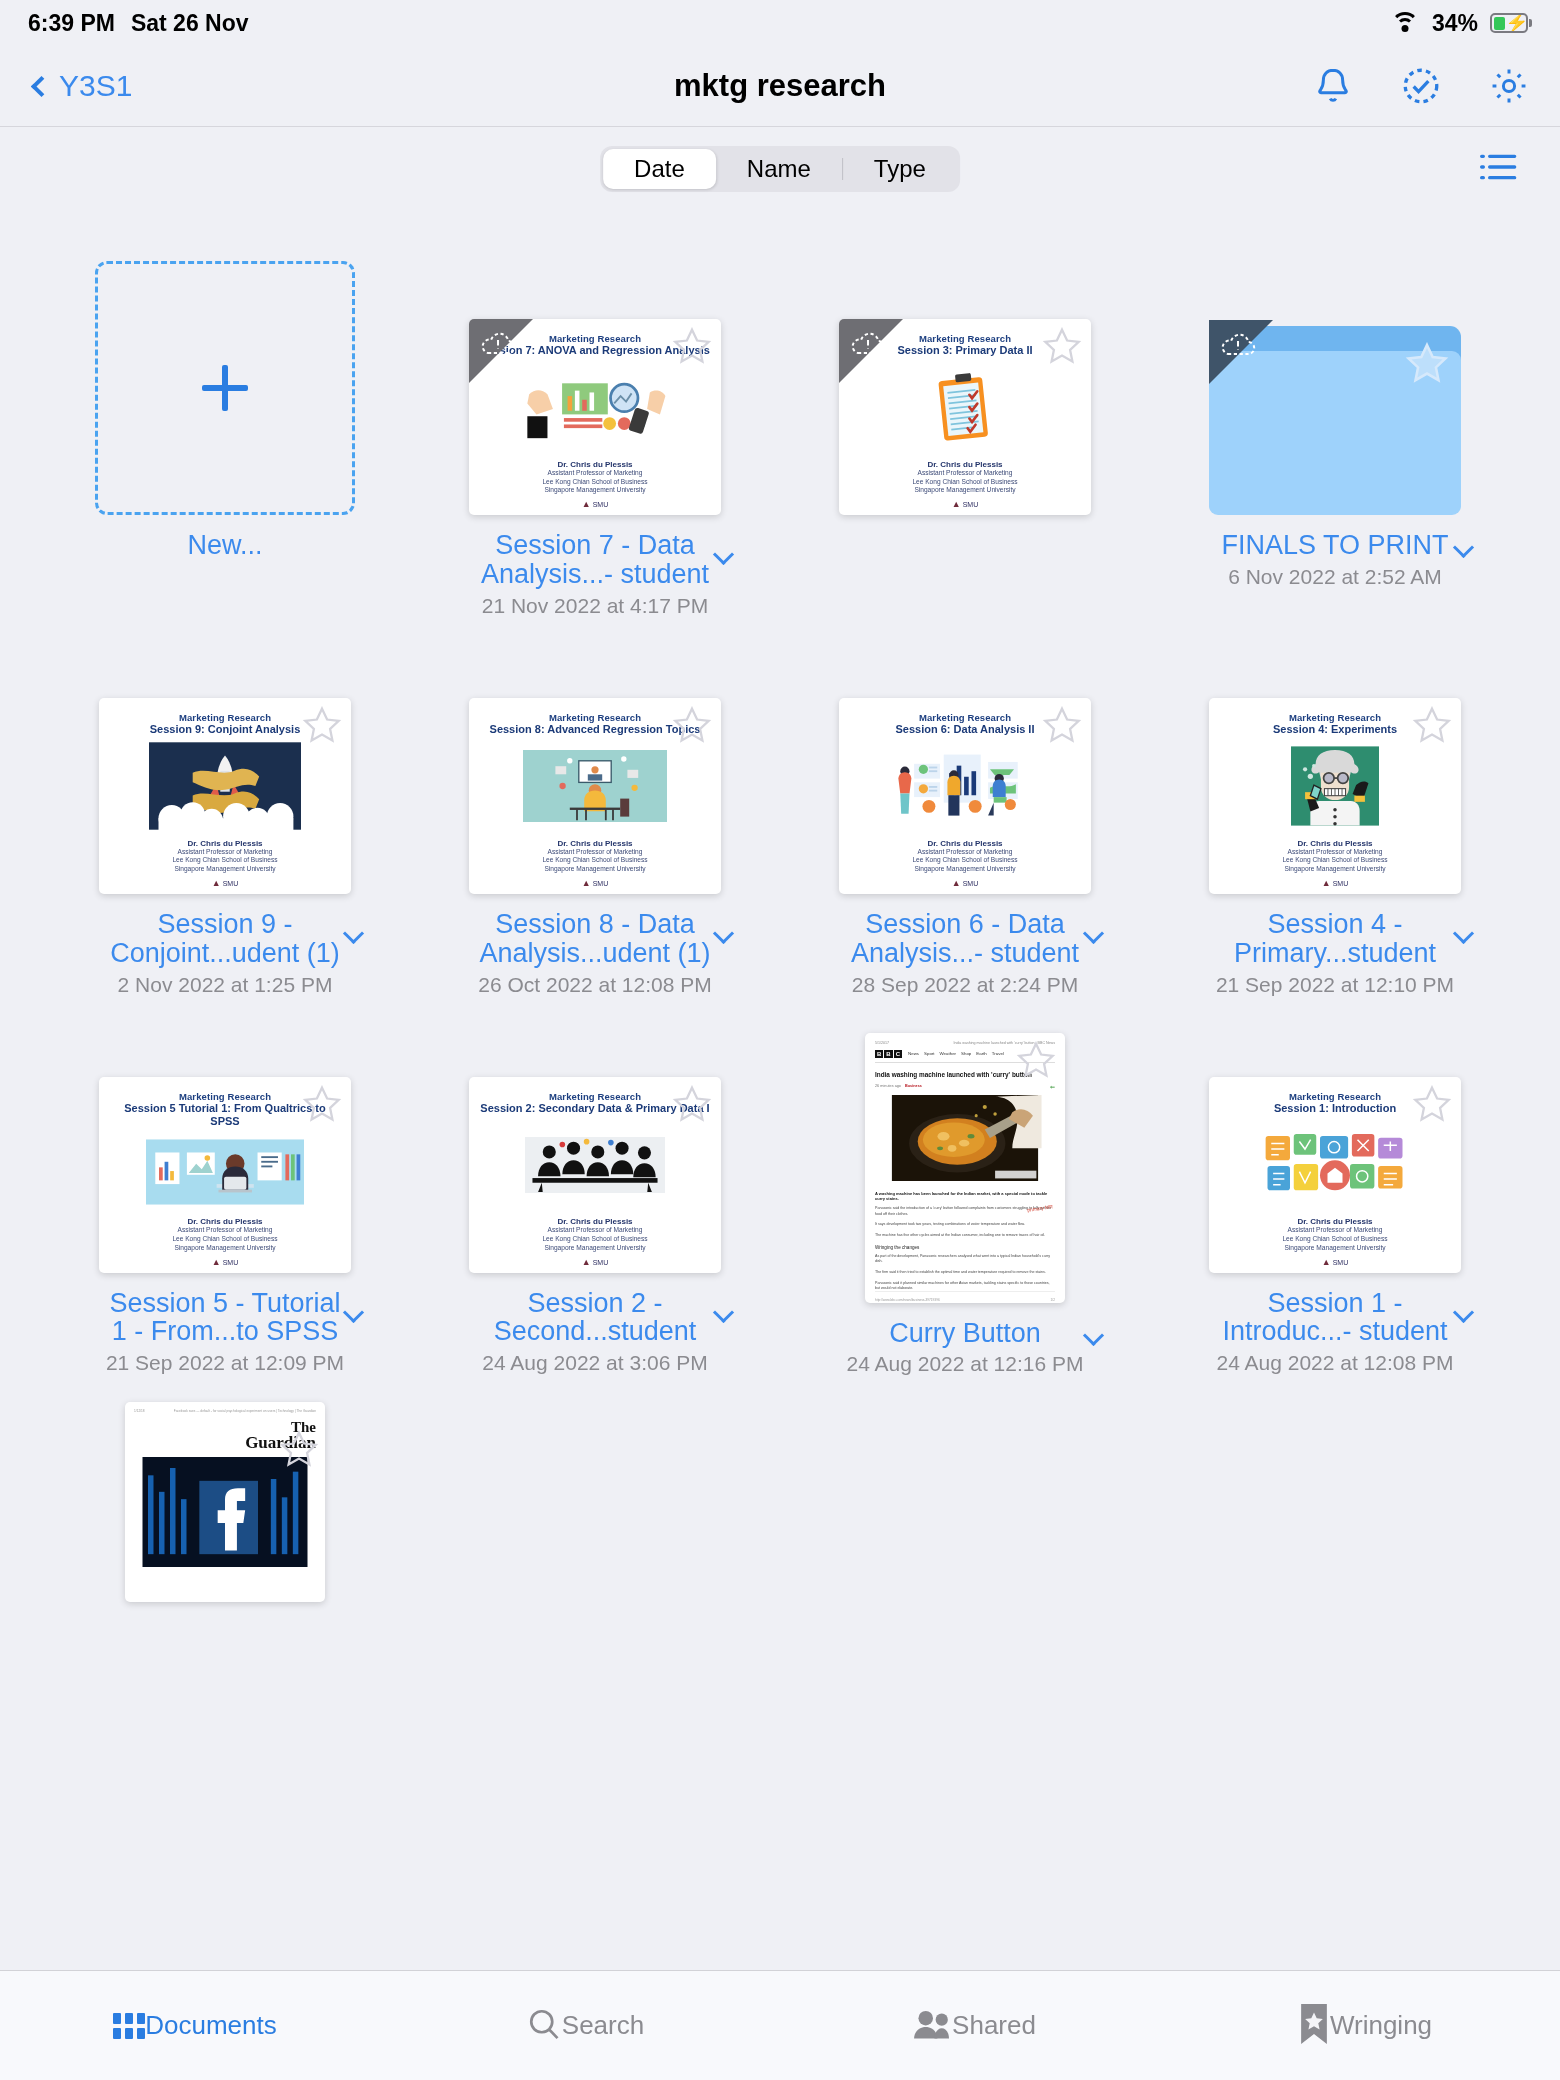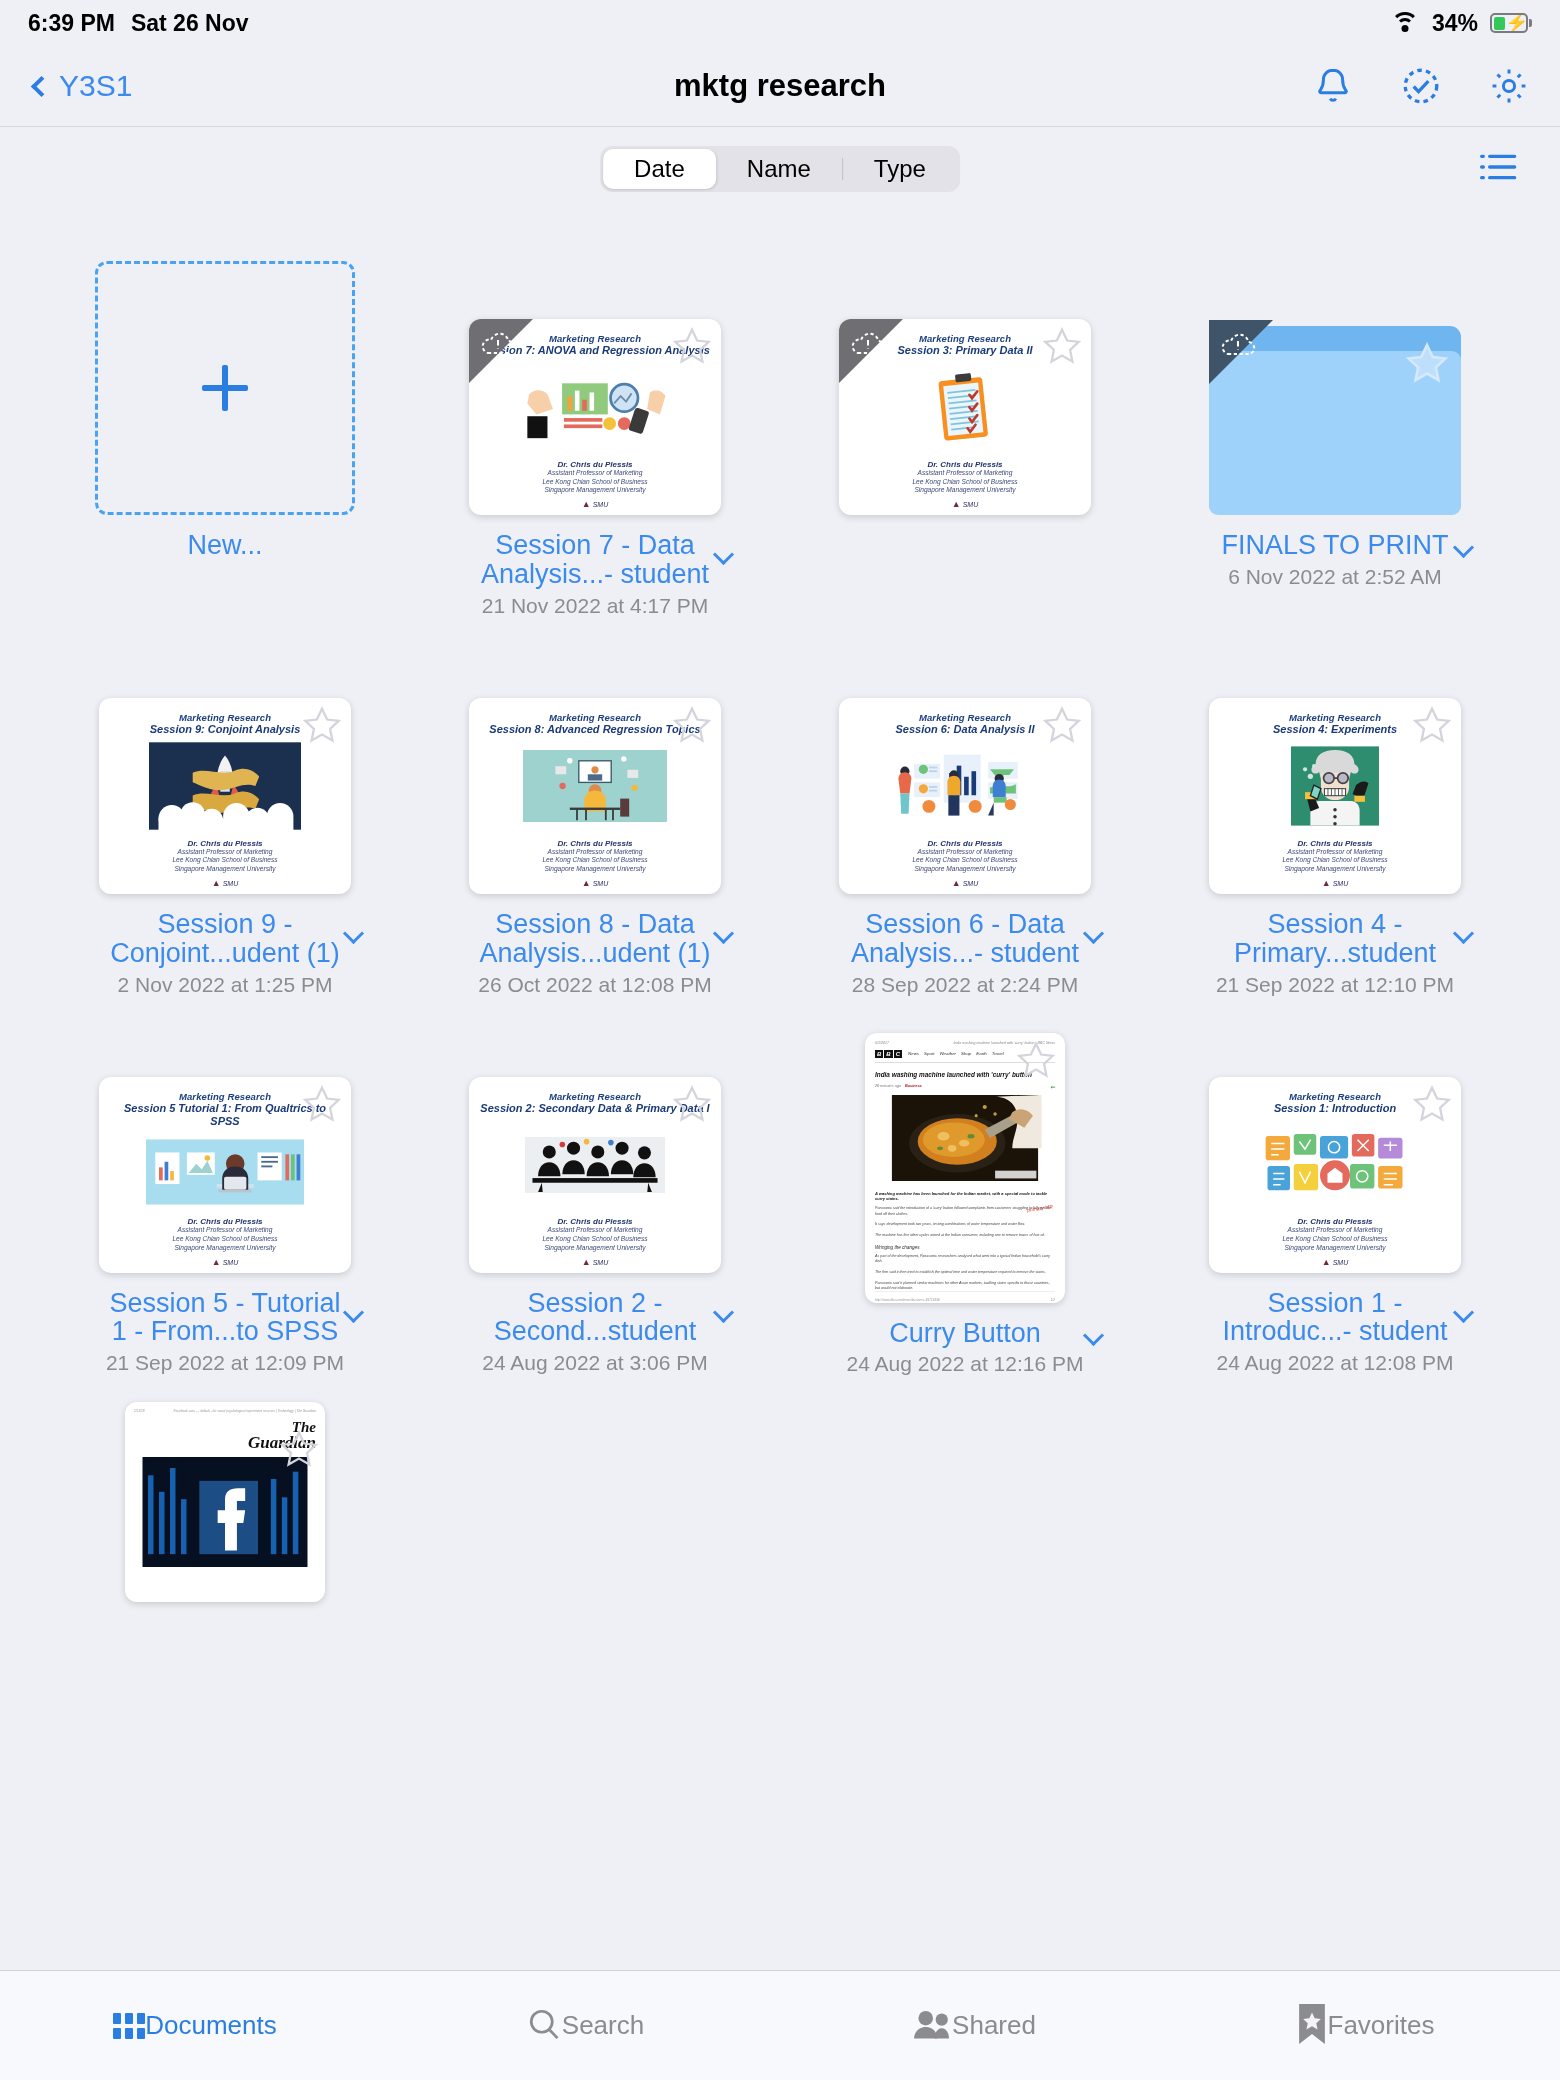--- a/index.html
+++ b/index.html
@@ -80,22 +80,22 @@
     display: grid; grid-template-columns: repeat(4, 1fr);
     padding: 28px 40px 0 40px; row-gap: 0;
   }
   .cell { display: flex; flex-direction: column; align-items: center; padding-top: 22px; }
 
   .thumb-wrap {
     width: 260px; height: 254px; display: flex; align-items: flex-end; justify-content: center;
     position: relative; cursor: pointer;
   }
   .doc-thumb {
-    width: 252px; height: 196px; background: #fff; border-radius: 12px;
-    box-shadow: 0 2px 7px rgba(0,0,0,.16); position: relative; overflow: hidden; font-style: italic;
+    width: 252px; height: 196px; background: #fff; border-radius: 5px;
+    box-shadow: 0 2px 7px rgba(0,0,0,.16); position: relative; overflow: hidden;
   }
   .doc-thumb.tall { width: 200px; height: 270px; }
   .slide { width: 100%; height: 100%; padding: 14px 10px 6px; display: flex; flex-direction: column; align-items: center;}
   .sl-sub { font-size: 9.5px; font-weight: 700; color: #1d3f80; letter-spacing:.1px;}
   .sl-title { font-size: 11px; font-weight: 700; color: #1b3a78; text-align: center; line-height: 1.2; margin-top: 0;}
   .sl-art { flex: 1; width: 100%; display: flex; align-items: center; justify-content: center; padding: 3px 0;}
   .sl-who { font-size: 8px; font-weight: 700; color: #24356b; margin-top: 2px;}
   .sl-meta { font-size: 6.6px; color: #3c4a77; line-height: 1.32; text-align: center;}
   .sl-logo { margin-top: 5px; font-size: 7px; color: #2b2b5f; display:flex; align-items:center; gap:2px;}
   .sl-logo .smu-flame { color:#6f2b3b; font-size:9px; line-height:1;}
@@ -929,17 +929,17 @@
       </span>
       <span class="tab-label">Shared</span>
     </div>
     <div class="tab">
       <span>
         <svg viewBox="0 0 22 28" width="32" height="40" fill="#8b8b90">
           <path d="M2 0h18v28l-9-7-9 7z"></path>
           <path d="M11 6l1.9 4 4.3.5-3.2 3 .9 4.3L11 15.6 7.1 17.8l.9-4.3-3.2-3L9.1 10z" fill="#f4f4f7"></path>
         </svg>
       </span>
-      <span class="tab-label">Favorites</span>
+      <span class="tab-label">Wringing</span>
     </div>
   </div>
 
 </div>
 
 </body></html>

